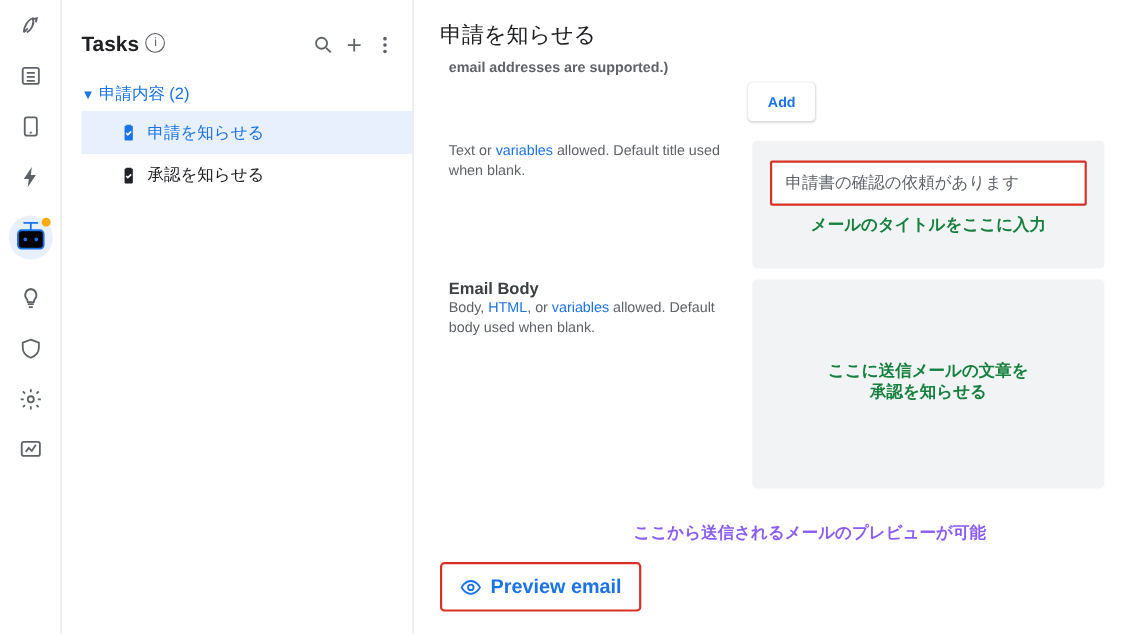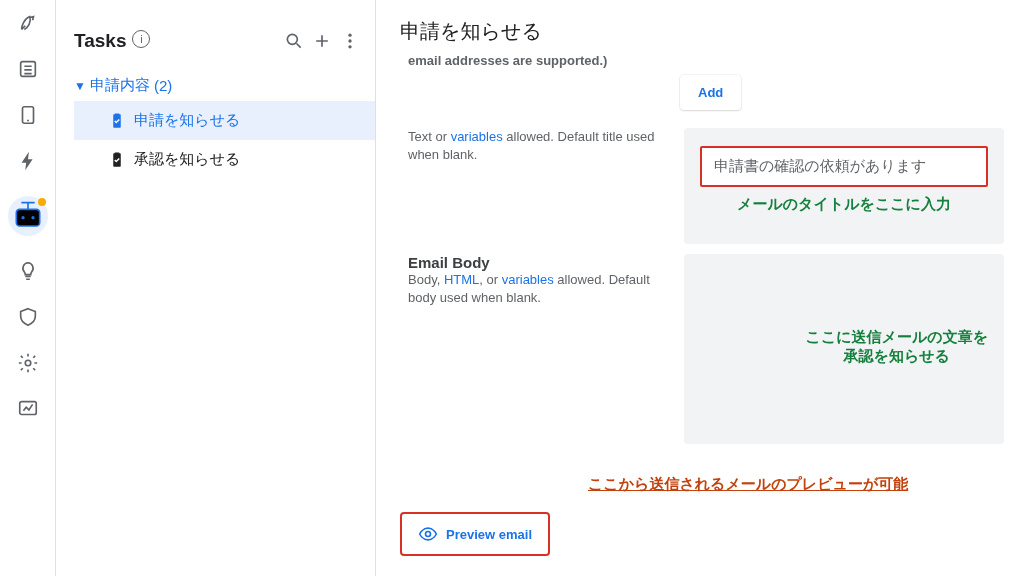--- a/index.html
+++ b/index.html
@@ -47,23 +47,23 @@
   .field-lbls .fdesc { font-size:13px; color:#5f6368; margin-top:0; line-height:1.4; }
   .field-lbls .fdesc a { color:#1a73e8; text-decoration:none; }
   .field-input { flex:1; }
   .subj-box { position:relative; }
   .subj-wrap { background:#f1f3f4; border-radius:4px; padding:18px 16px 30px 16px; }
   .subj-in { width:100%; border:1px solid #dadce0; background:#fff; padding:10px 12px; font-size:15px; color:#5f6368; border-radius:2px; outline:none; }
   .anno-red { border:2.5px solid #d93025; }
   .subj-in.anno-red { border:2.5px solid #d93025; }
   .anno-text { color:#15803d; font-weight:700; font-size:15px; text-align:center; margin-top:8px; }
 
-  .body-field .subj-wrap { min-height:190px; display:flex; align-items:center; justify-content:flex-end; }
-  .preview-anno { color:#c2410c; font-weight:700; font-size:15px; position:absolute; left:212px; bottom:82px;text-decoration:underline; }
-  .preview-btn { display:inline-flex; align-items:center; gap:8px; border:1px solid #dadce0; background:#fff; color:#1a73e8; font-size:13px; font-weight:600; padding:10px 16px; border-radius:4px; cursor:pointer; }
+  .body-field .subj-wrap { min-height:190px; display:flex; align-items:center; justify-content:center; }
+  .preview-anno { color:#8b5cf6; font-weight:700; font-size:15px; position:absolute; left:200px; bottom:82px; }
+  .preview-btn { display:inline-flex; align-items:center; gap:8px; border:1px solid #dadce0; background:#fff; color:#1a73e8; font-size:18px; font-weight:600; padding:10px 16px; border-radius:4px; cursor:pointer; }
   .preview-btn.anno-red { border:2.5px solid #d93025; }
   .preview-btn svg { width:20px; height:20px; stroke:#1a73e8; fill:none; stroke-width:2; }
   .preview-holder { position:absolute; left:24px; bottom:20px; }
 </style>
 </head>
 <body>
 
 <div class="app">
 
   <div class="rail">

